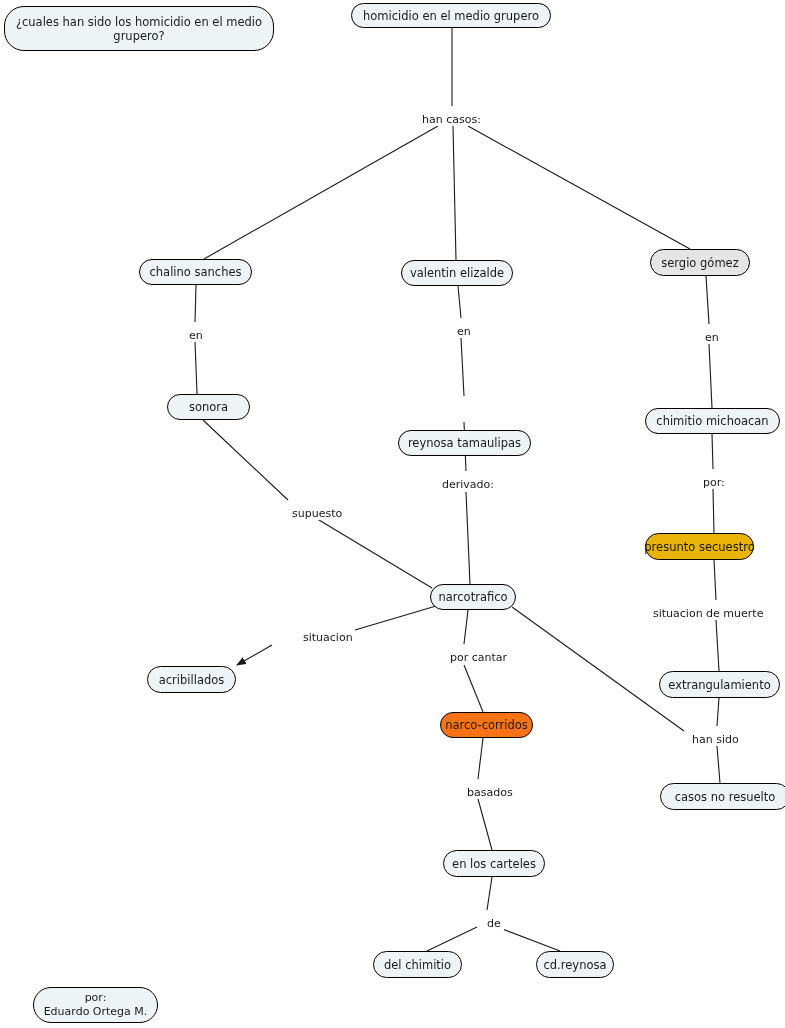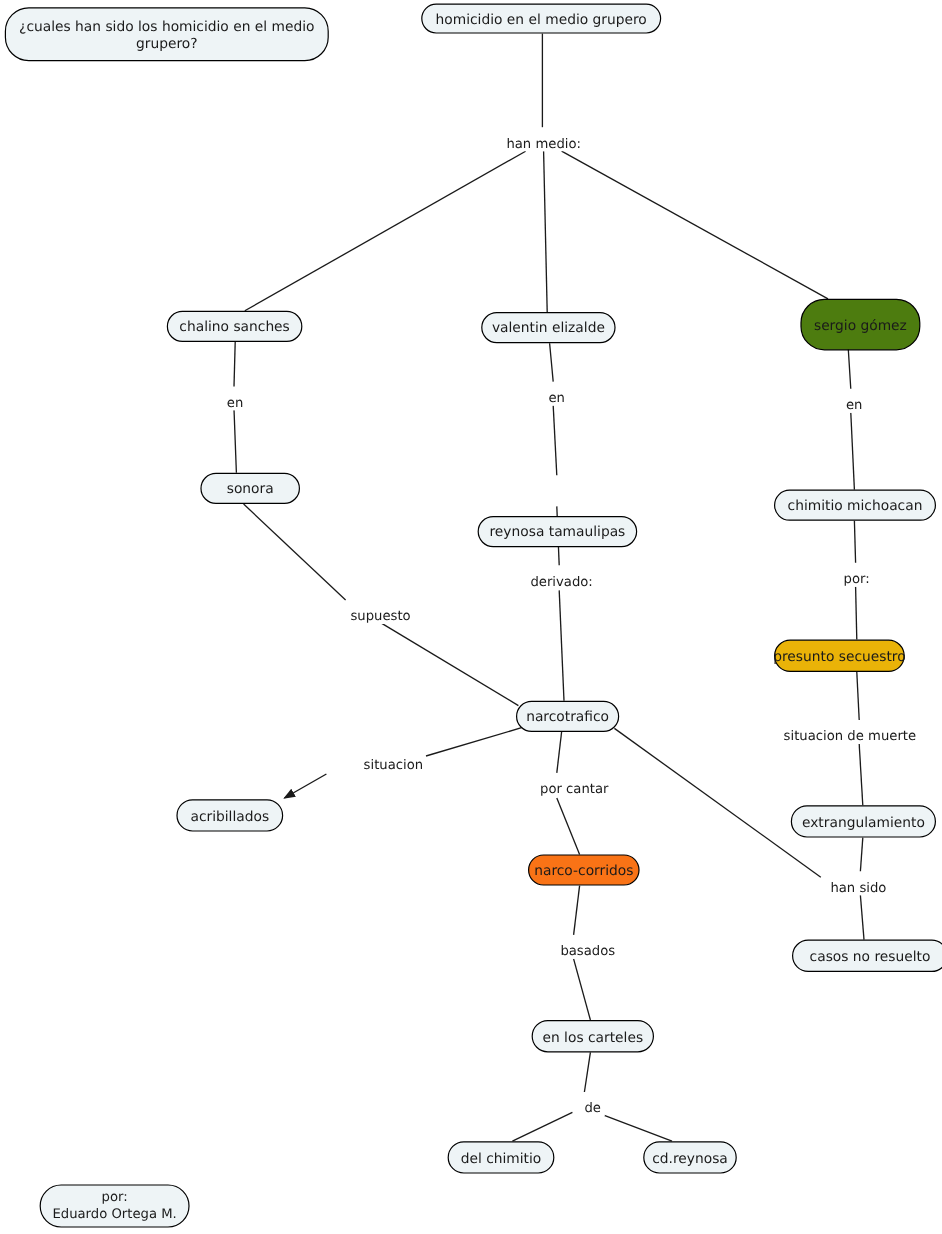--- a/index.html
+++ b/index.html
@@ -104,37 +104,37 @@
         <line x1="492" y1="877" x2="487" y2="910" stroke="#1a1a1a" stroke-width="1.1"></line>
         <line x1="477" y1="927" x2="427" y2="951" stroke="#1a1a1a" stroke-width="1.1"></line>
         <line x1="497" y1="927" x2="560" y2="951" stroke="#1a1a1a" stroke-width="1.1"></line>
       </g>
   </svg>
   <div id="nodes-group">
       <div class="node multiline" style="left: 4px; top: 6px; width: 270px; height: 45px; background: rgb(238, 244, 246); border-color: rgb(0, 0, 0); color: rgb(26, 26, 26);">¿cuales han sido los homicidio en el medio grupero?</div>
       <div class="node" style="left: 351px; top: 3px; width: 200px; height: 25px; background: rgb(238, 244, 246); border-color: rgb(0, 0, 0); color: rgb(26, 26, 26);">homicidio en el medio grupero</div>
       <div class="node" style="left: 139px; top: 259px; width: 113px; height: 26px; background: rgb(238, 244, 246); border-color: rgb(0, 0, 0); color: rgb(26, 26, 26);">chalino sanches</div>
       <div class="node" style="left: 401px; top: 260px; width: 112px; height: 26px; background: rgb(238, 244, 246); border-color: rgb(0, 0, 0); color: rgb(26, 26, 26);">valentin elizalde</div>
-      <div class="node" style="left: 667px; top: 249px; width: 100px; height: 43px; background: #4d7c0f; border-color: rgb(0, 0, 0); color: rgb(26, 26, 26);">sergio gómez</div>
+      <div class="node" style="left: 650px; top: 249px; width: 100px; height: 27px; background: #e5e5e5; border-color: rgb(0, 0, 0); color: rgb(26, 26, 26);">sergio gómez</div>
       <div class="node" style="left: 167px; top: 394px; width: 83px; height: 26px; background: rgb(238, 244, 246); border-color: rgb(0, 0, 0); color: rgb(26, 26, 26);">sonora</div>
       <div class="node" style="left: 398px; top: 396px; width: 133px; height: 26px; background: rgb(238, 244, 246); border-color: rgb(0, 0, 0); color: rgb(26, 26, 26); margin-top: 34px;">reynosa tamaulipas</div>
       <div class="node" style="left: 645px; top: 408px; width: 135px; height: 26px; background: rgb(238, 244, 246); border-color: rgb(0, 0, 0); color: rgb(26, 26, 26);">chimitio michoacan</div>
       <div class="node" style="left: 645px; top: 533px; width: 109px; height: 27px; background: #eab308; border-color: rgb(0, 0, 0); color: rgb(26, 26, 26);">presunto secuestro</div>
       <div class="node" style="left: 430px; top: 584px; width: 86px; height: 26px; background: rgb(238, 244, 246); border-color: rgb(0, 0, 0); color: rgb(26, 26, 26);">narcotrafico</div>
       <div class="node" style="left: 659px; top: 671px; width: 121px; height: 27px; background: rgb(238, 244, 246); border-color: rgb(0, 0, 0); color: rgb(26, 26, 26);">extrangulamiento</div>
       <div class="node" style="left: 147px; top: 666px; width: 89px; height: 27px; background: rgb(238, 244, 246); border-color: rgb(0, 0, 0); color: rgb(26, 26, 26);">acribillados</div>
       <div class="node" style="left: 440px; top: 712px; width: 93px; height: 26px; background: #f97316; border-color: rgb(0, 0, 0); color: rgb(26, 26, 26);">narco-corridos</div>
       <div class="node" style="left: 660px; top: 783px; width: 130px; height: 27px; background: rgb(238, 244, 246); border-color: rgb(0, 0, 0); color: rgb(26, 26, 26);">casos no resuelto</div>
       <div class="node" style="left: 443px; top: 850px; width: 102px; height: 27px; background: rgb(238, 244, 246); border-color: rgb(0, 0, 0); color: rgb(26, 26, 26);">en los carteles</div>
       <div class="node" style="left: 373px; top: 951px; width: 89px; height: 27px; background: rgb(238, 244, 246); border-color: rgb(0, 0, 0); color: rgb(26, 26, 26);">del chimitio</div>
       <div class="node" style="left: 536px; top: 951px; width: 78px; height: 27px; background: rgb(238, 244, 246); border-color: rgb(0, 0, 0); color: rgb(26, 26, 26);">cd.reynosa</div>
       <div class="node multiline credit" style="left: 33px; top: 987px; width: 125px; height: 36px; background: rgb(238, 244, 246); border-color: rgb(0, 0, 0); color: rgb(26, 26, 26);">por:<br>Eduardo Ortega M.</div>
     </div>
   <div id="labels-group">
-      <div class="link-label" style="left: 419px; top: 113px; color: rgb(26, 26, 26);">han medio:</div>
+      <div class="link-label" style="left: 419px; top: 113px; color: rgb(26, 26, 26);">han casos:</div>
       <div class="link-label" style="left: 186px; top: 329px; color: rgb(26, 26, 26);">en</div>
       <div class="link-label" style="left: 454px; top: 325px; color: rgb(26, 26, 26);">en</div>
       <div class="link-label" style="left: 702px; top: 331px; color: rgb(26, 26, 26);">en</div>
       <div class="link-label" style="left: 439px; top: 478px; color: rgb(26, 26, 26);">derivado:</div>
       <div class="link-label" style="left: 700px; top: 476px; color: rgb(26, 26, 26);">por:</div>
       <div class="link-label" style="left: 289px; top: 507px; color: rgb(26, 26, 26);">supuesto</div>
       <div class="link-label" style="left: 650px; top: 607px; color: rgb(26, 26, 26);">situacion de muerte</div>
       <div class="link-label" style="left: 300px; top: 631px; color: rgb(26, 26, 26);">situacion</div>
       <div class="link-label" style="left: 447px; top: 651px; color: rgb(26, 26, 26);">por cantar</div>
       <div class="link-label" style="left: 689px; top: 733px; color: rgb(26, 26, 26);">han sido</div>

